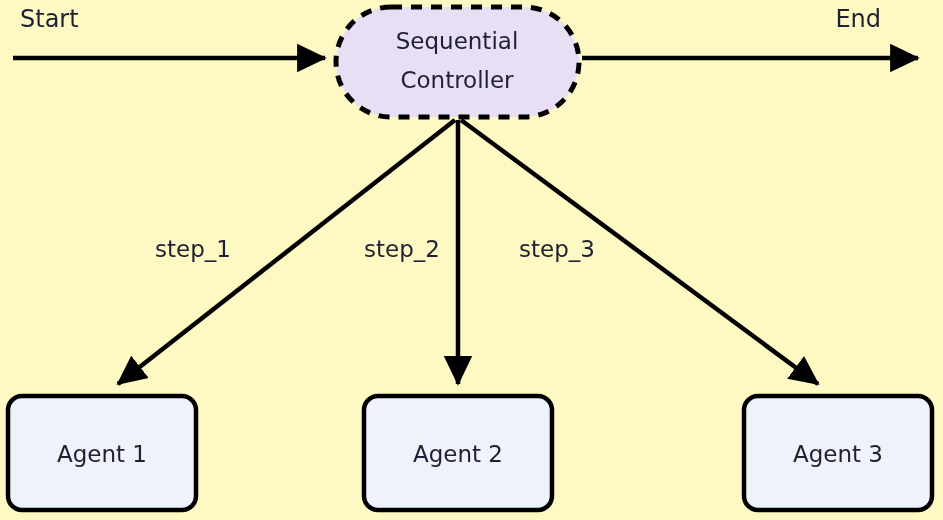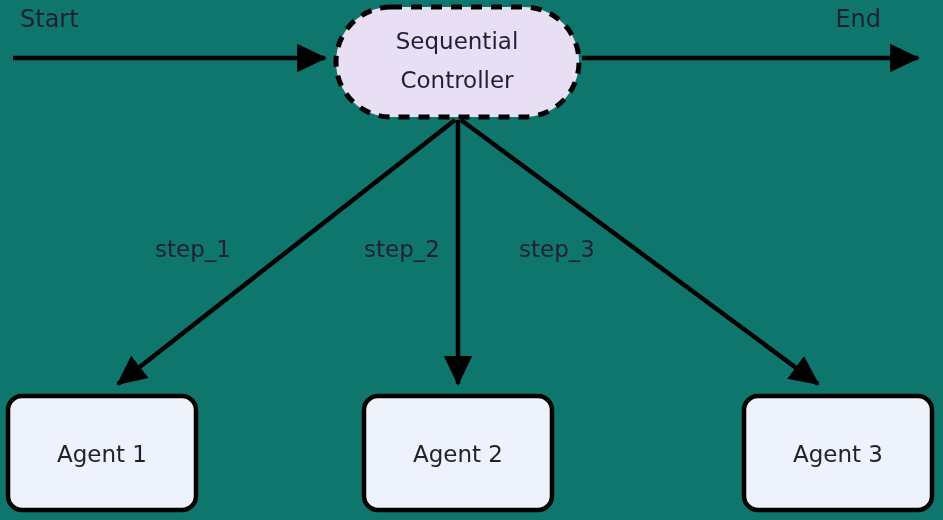--- a/index.html
+++ b/index.html
@@ -8,21 +8,21 @@
     padding: 0;
     background: #ffffff;
   }
   body {
     font-family: "DejaVu Sans", sans-serif;
   }
   #canvas {
     position: relative;
     width: 943px;
     height: 520px;
-    background: #0f766e;
+    background: #fef9c3;
     overflow: hidden;
   }
   #diagram-svg {
     position: absolute;
     top: 0;
     left: 0;
     width: 943px;
     height: 520px;
   }
   .node-text {

